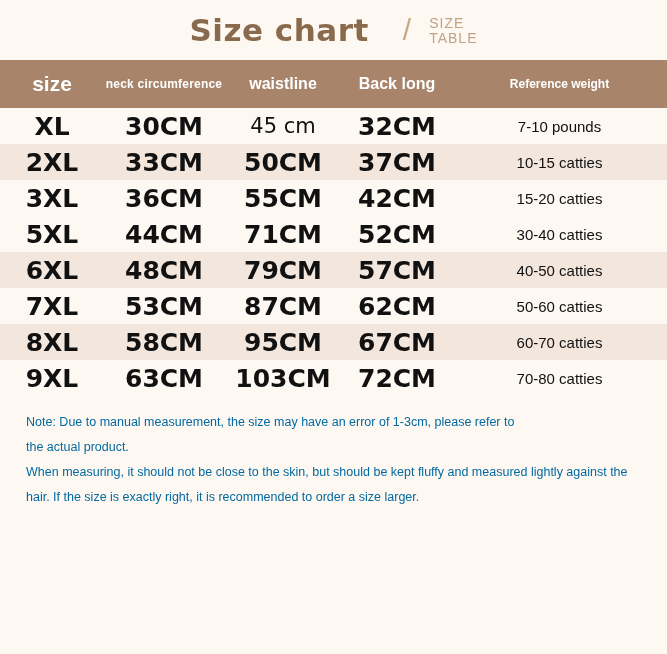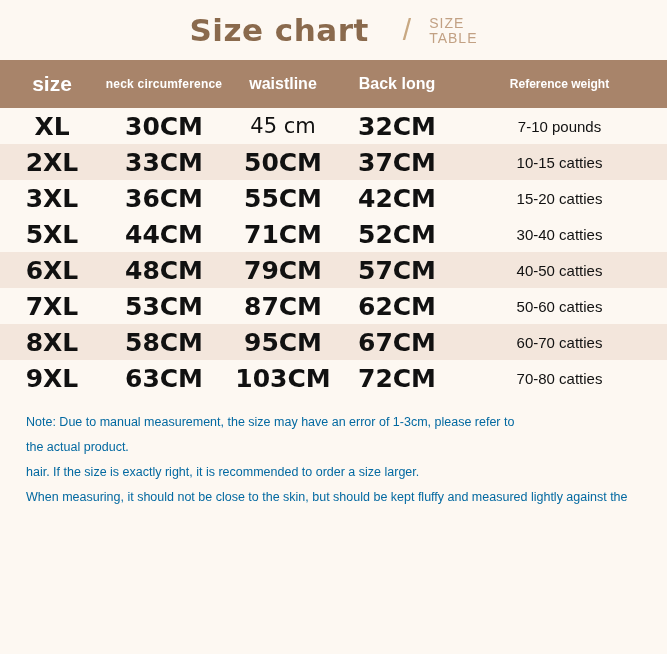--- a/index.html
+++ b/index.html
@@ -201,17 +201,17 @@
         <td class="c-waist">103CM</td>
         <td class="c-back">72CM</td>
         <td class="c-ref">70-80 catties</td>
       </tr>
     </tbody>
   </table>
 
   <div class="notes">
     <p>Note: Due to manual measurement, the size may have an error of 1-3cm, please refer to</p>
     <p>the actual product.</p>
+    <p>When measuring, it should not be close to the skin, but should be kept fluffy and measured lightly against the</p>
     <p>hair. If the size is exactly right, it is recommended to order a size larger.</p>
-    <p>When measuring, it should not be close to the skin, but should be kept fluffy and measured lightly against the</p>
   </div>
 
 </div>
 
 </body></html>

